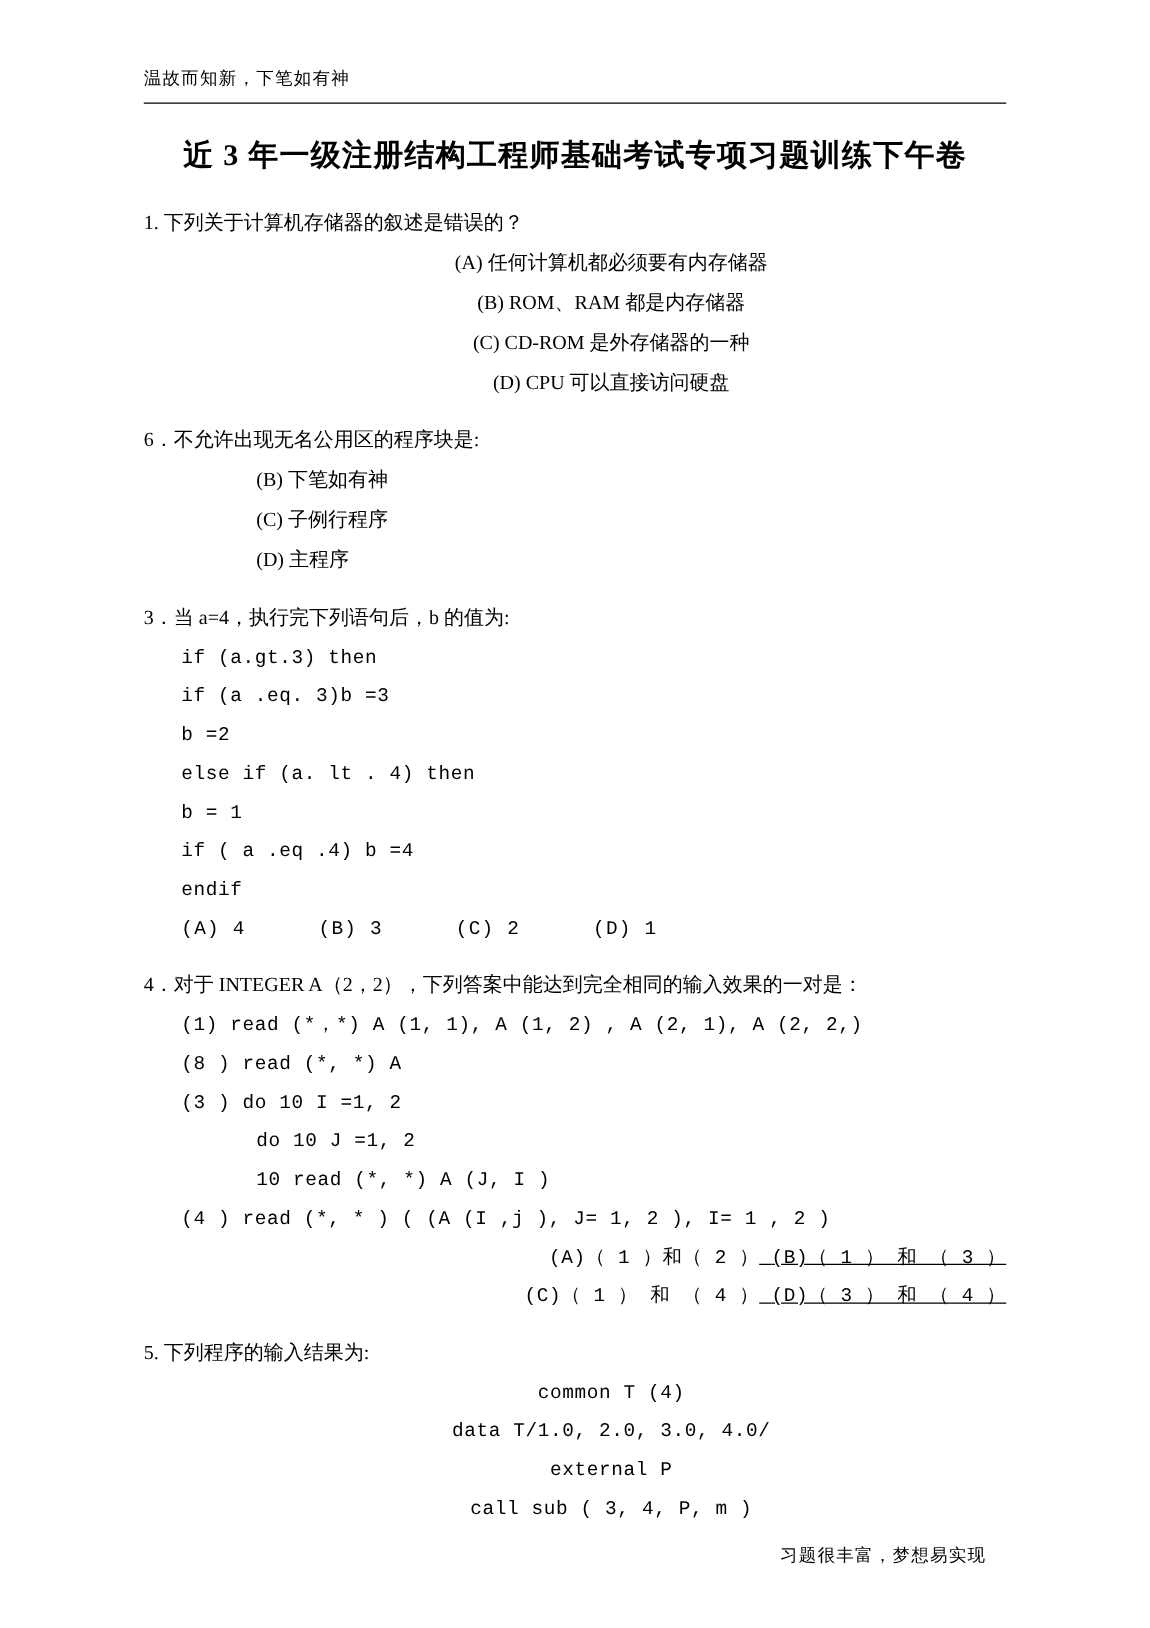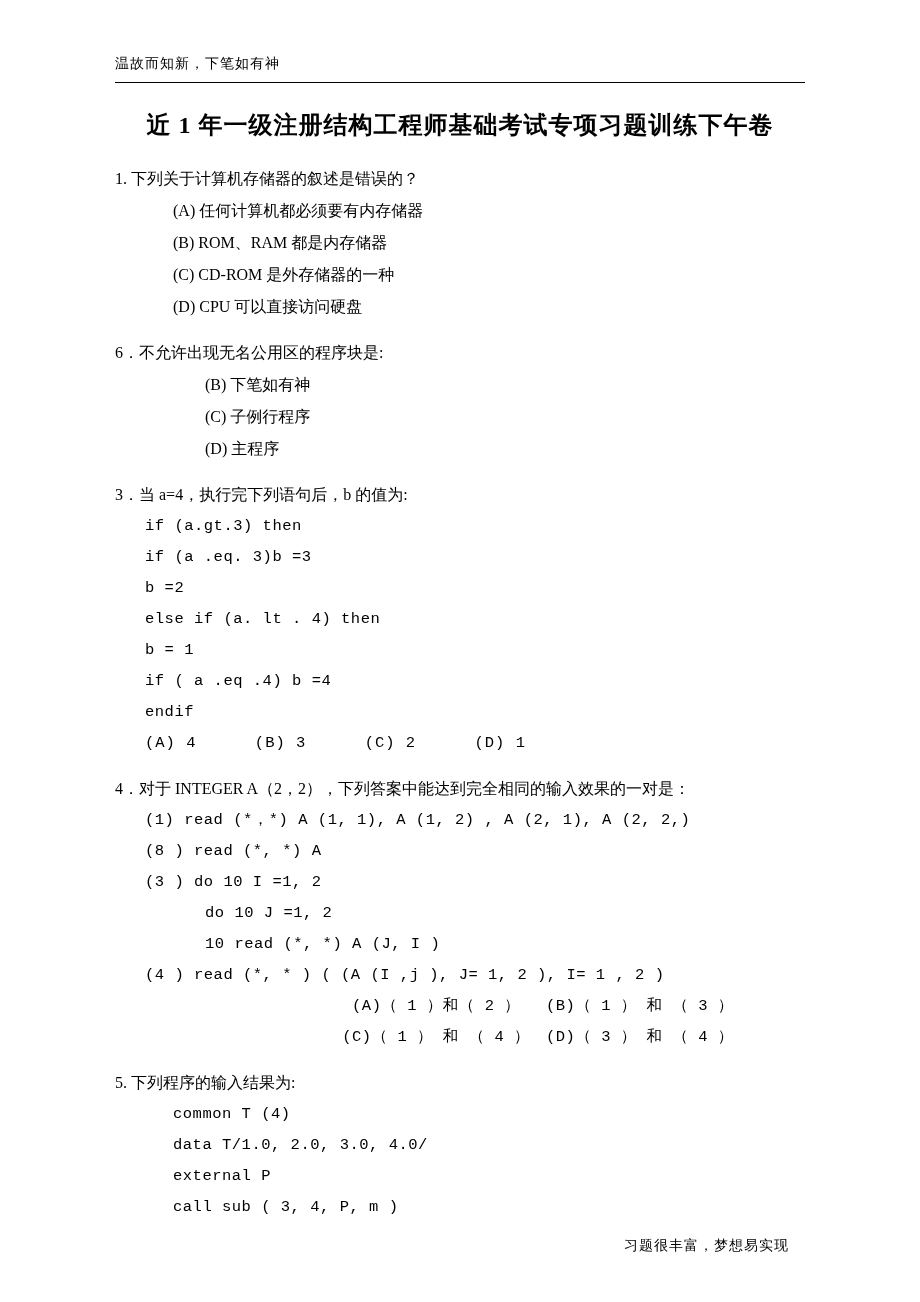--- a/index.html
+++ b/index.html
@@ -31,45 +31,45 @@
     margin: 4px 0 18px 0;
   }
   .title {
     text-align: center;
     font-size: 24px;
     font-weight: bold;
     margin: 8px 0 10px 0;
     letter-spacing: 1px;
   }
   .q { margin-top: 14px; }
-  .indent1 { padding-left: 58px; }
+  .indent1 { padding-left: 58px; text-align: center; }
   .indent2 { padding-left: 90px; }
   .code-indent { padding-left: 30px; }
   .mono { font-family: "Courier New", monospace; font-size: 15.5px; letter-spacing: 0.5px;}
   .answer-row { padding-left: 30px; letter-spacing: 1px;}
   .answer-row span { display:inline-block; margin-right: 48px;}
-  .center-answers { text-align:center; padding-left: 150px; }
+  .center-answers { text-align:right; padding-left: 150px; text-decoration: underline; }
   .footer {
     position: absolute;
     bottom: 42px;
     right: 131px;
     font-size: 14px;
     letter-spacing: 1px;
     margin-top: 32px;
   }
 </style>
 </head>
 <body>
 
 <div class="page">
 
   <div class="top-caption">温故而知新，下笔如有神</div>
   <hr class="hr-line">
 
-  <div class="title">近 1 年一级注册结构工程师基础考试专项习题训练下午卷</div>
+  <div class="title">近 3 年一级注册结构工程师基础考试专项习题训练下午卷</div>
 
   <div class="q">
     <div>1. 下列关于计算机存储器的叙述是错误的？</div>
     <div class="indent1">(A)   任何计算机都必须要有内存储器</div>
     <div class="indent1">(B)   ROM、RAM 都是内存储器</div>
     <div class="indent1">(C)   CD-ROM 是外存储器的一种</div>
     <div class="indent1">(D)   CPU 可以直接访问硬盘</div>
   </div>
 
   <div class="q">

